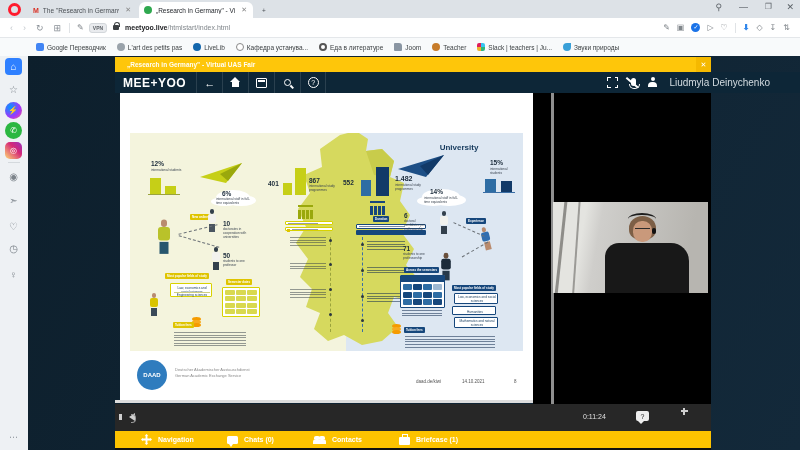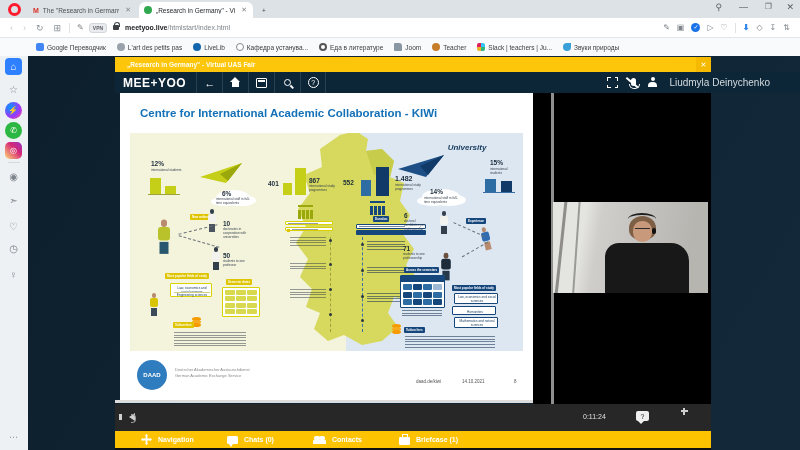--- a/index.html
+++ b/index.html
@@ -264,31 +264,30 @@
             <i></i>
             <i></i>
           </span>
         <span class="mic"></span>
         <span class="person"></span>
         <span id="uname">Liudmyla Deinychenko</span>
       </div>
     </div>
 
     <div id="slide">
-      <div id="stitle">Centre for International Academic Collaboration - KIWi</div>
 
       <div id="info">
         <div class="rbg"></div>
 
         <svg class="abs" style="left:140px;top:-2px;" width="160" height="222" viewBox="0 0 160 222">
           <path d="M70 4 L86 0 L98 8 L96 20 L112 18 L124 30 L120 46 L134 52 L130 70 L140 84 L132 102 L144 118 L136 134 L150 150 L142 170 L124 166 L118 182 L128 196 L112 210 L92 214 L74 204 L58 210 L44 198 L50 182 L36 176 L42 158 L30 146 L38 128 L26 112 L36 96 L28 78 L40 62 L34 44 L52 36 L50 18 Z" fill="#d6d95e"></path>
           <path d="M96 20 L112 18 L124 30 L120 46 L104 44 Z" fill="#c8cc4b"></path>
         </svg>
 
-        <div class="ihead" style="left:292px;top:10px;width:90px;font-style:italic;">University</div>
+        <div class="ihead" style="left:284px;top:10px;width:90px;">University</div>
 
         <div class="num" style="left:21px;top:27px;">12%</div>
         <div class="mt" style="left:21px;top:35px;width:34px;">international students</div>
         <div class="bar" style="left:20px;top:45px;width:11px;height:16px;background:#c6cf17;"></div>
         <div class="bar" style="left:35px;top:53px;width:11px;height:8px;background:#c6cf17;"></div>
         <div class="bar" style="left:18px;top:61px;width:32px;height:1px;background:#9aa33c;"></div>
 
         <svg class="abs" style="left:70px;top:30px;" width="42" height="22" viewBox="0 0 42 22">
           <path d="M0 14 L42 0 L26 20 Z" fill="#c6cf17"></path>
             <path d="M20 11 L42 0 L28 18 Z" fill="#9aa80c"></path>

